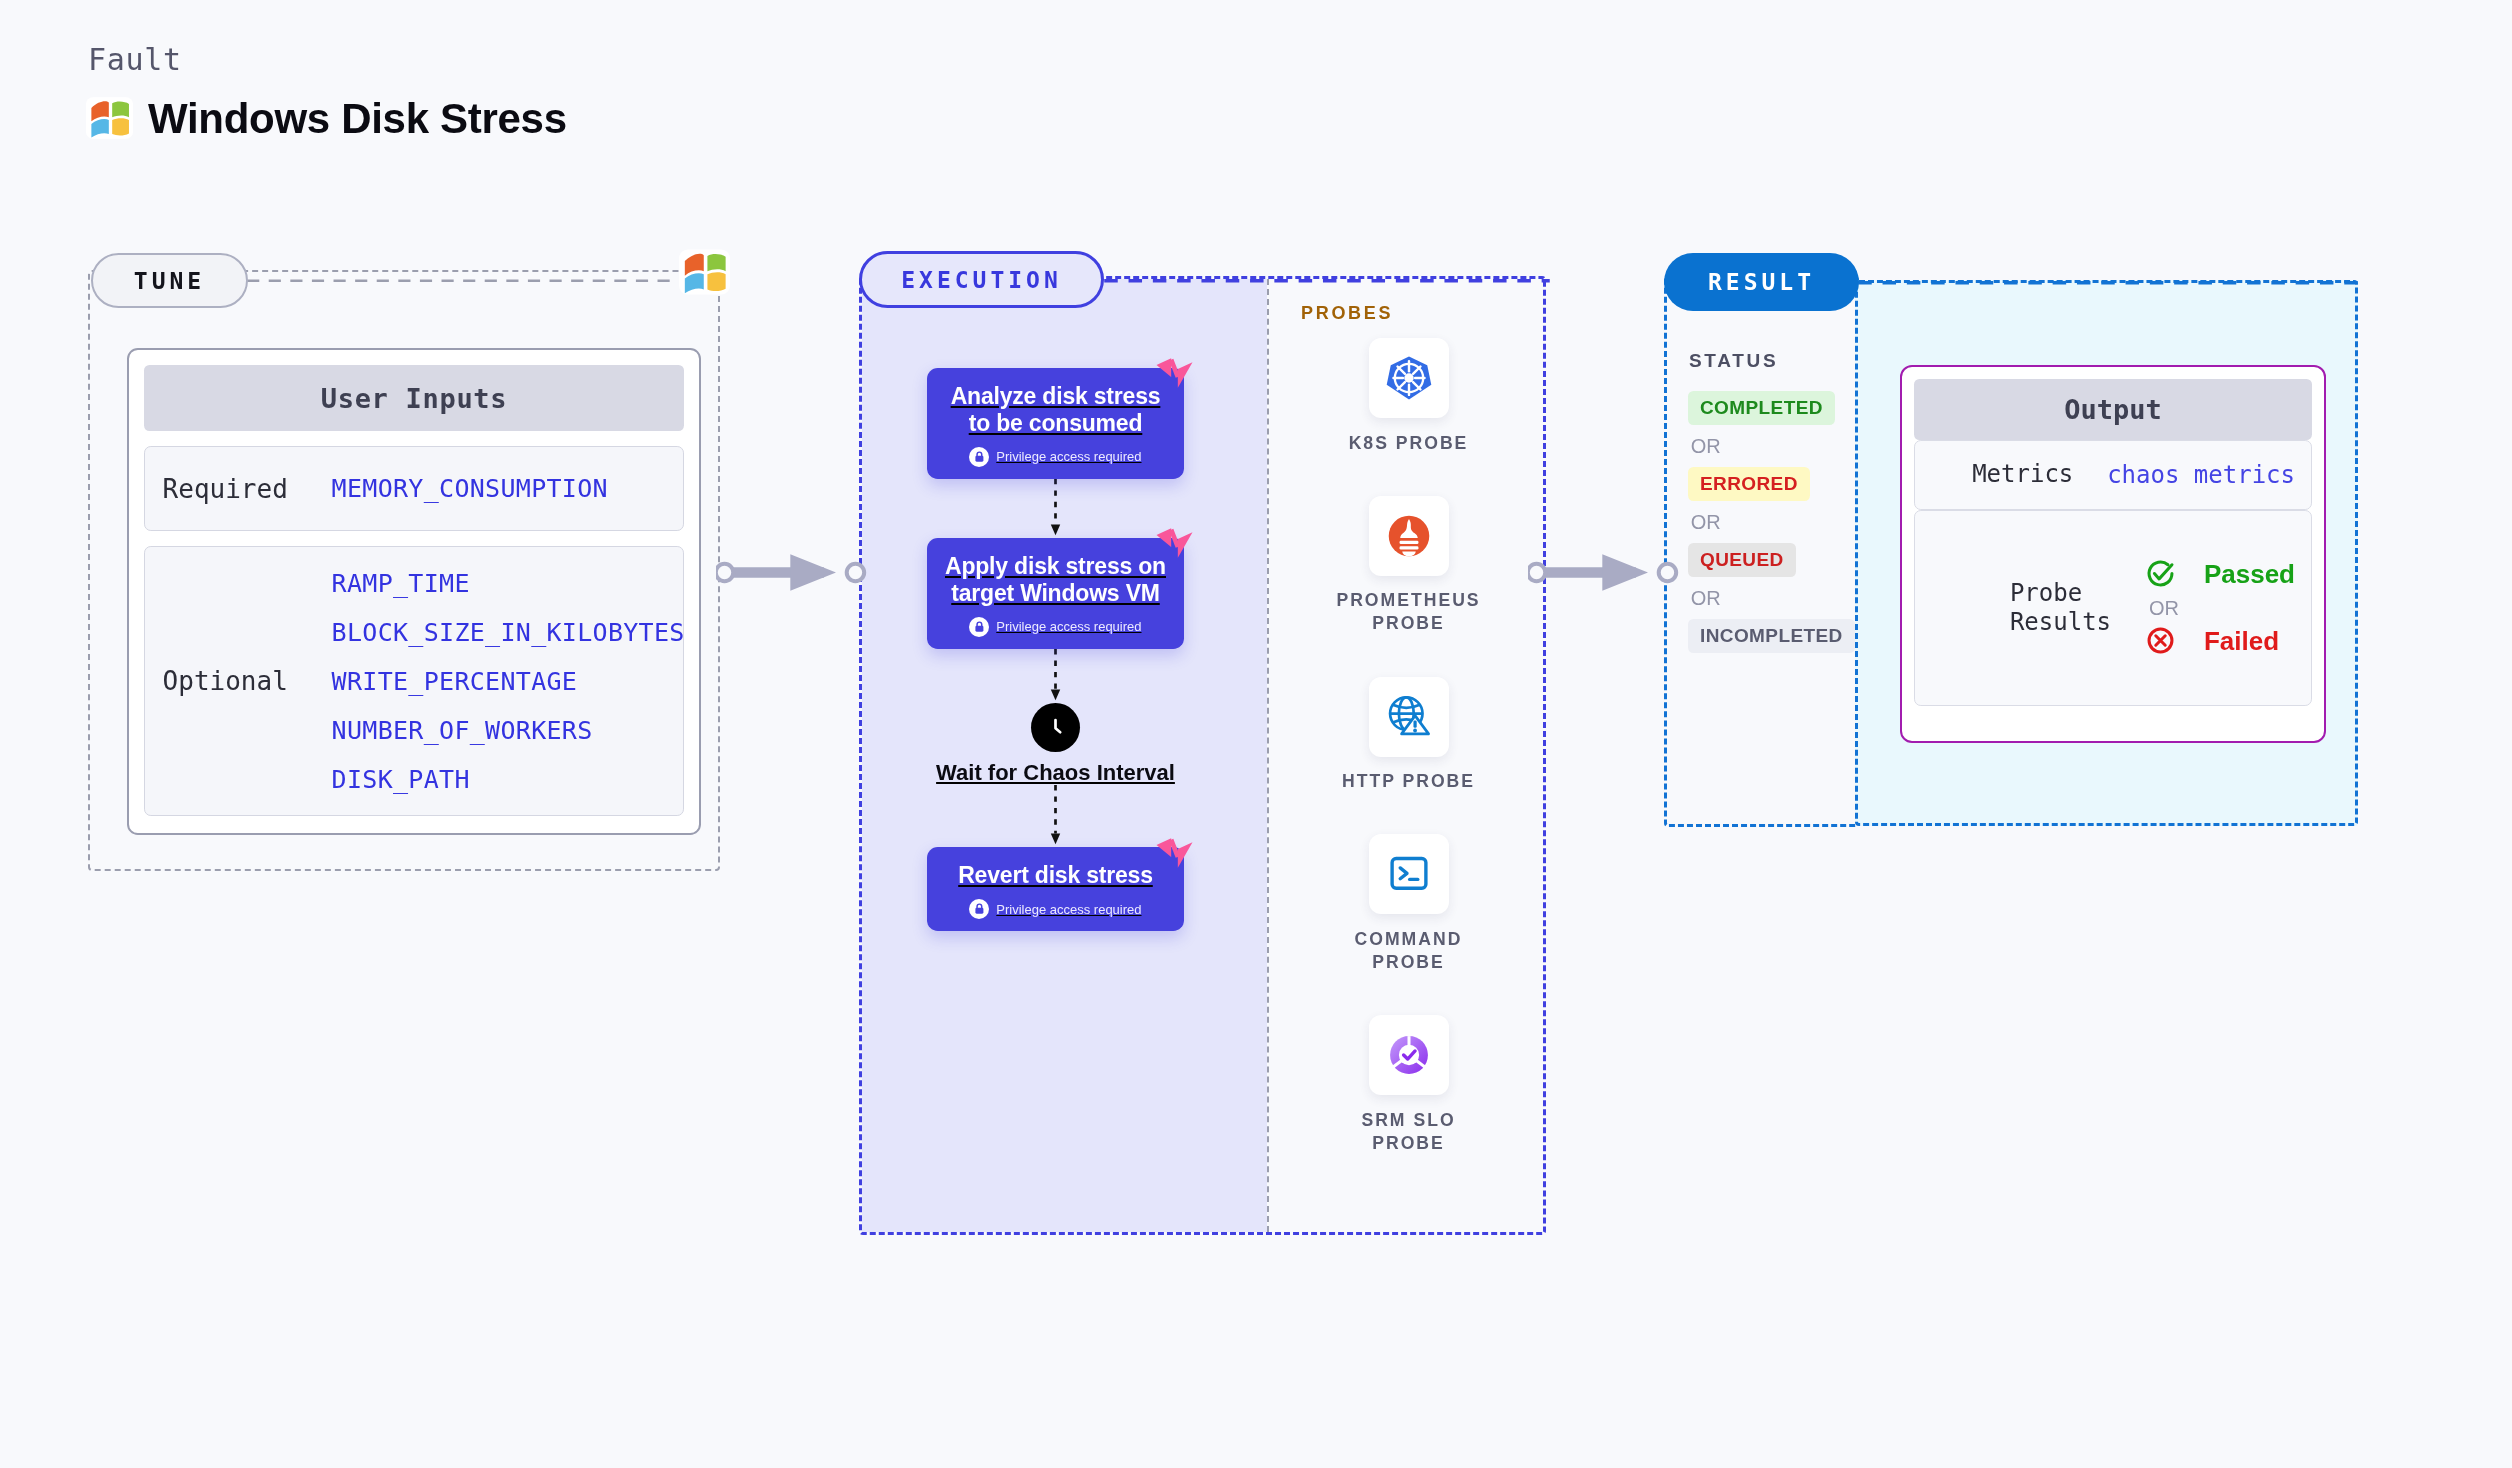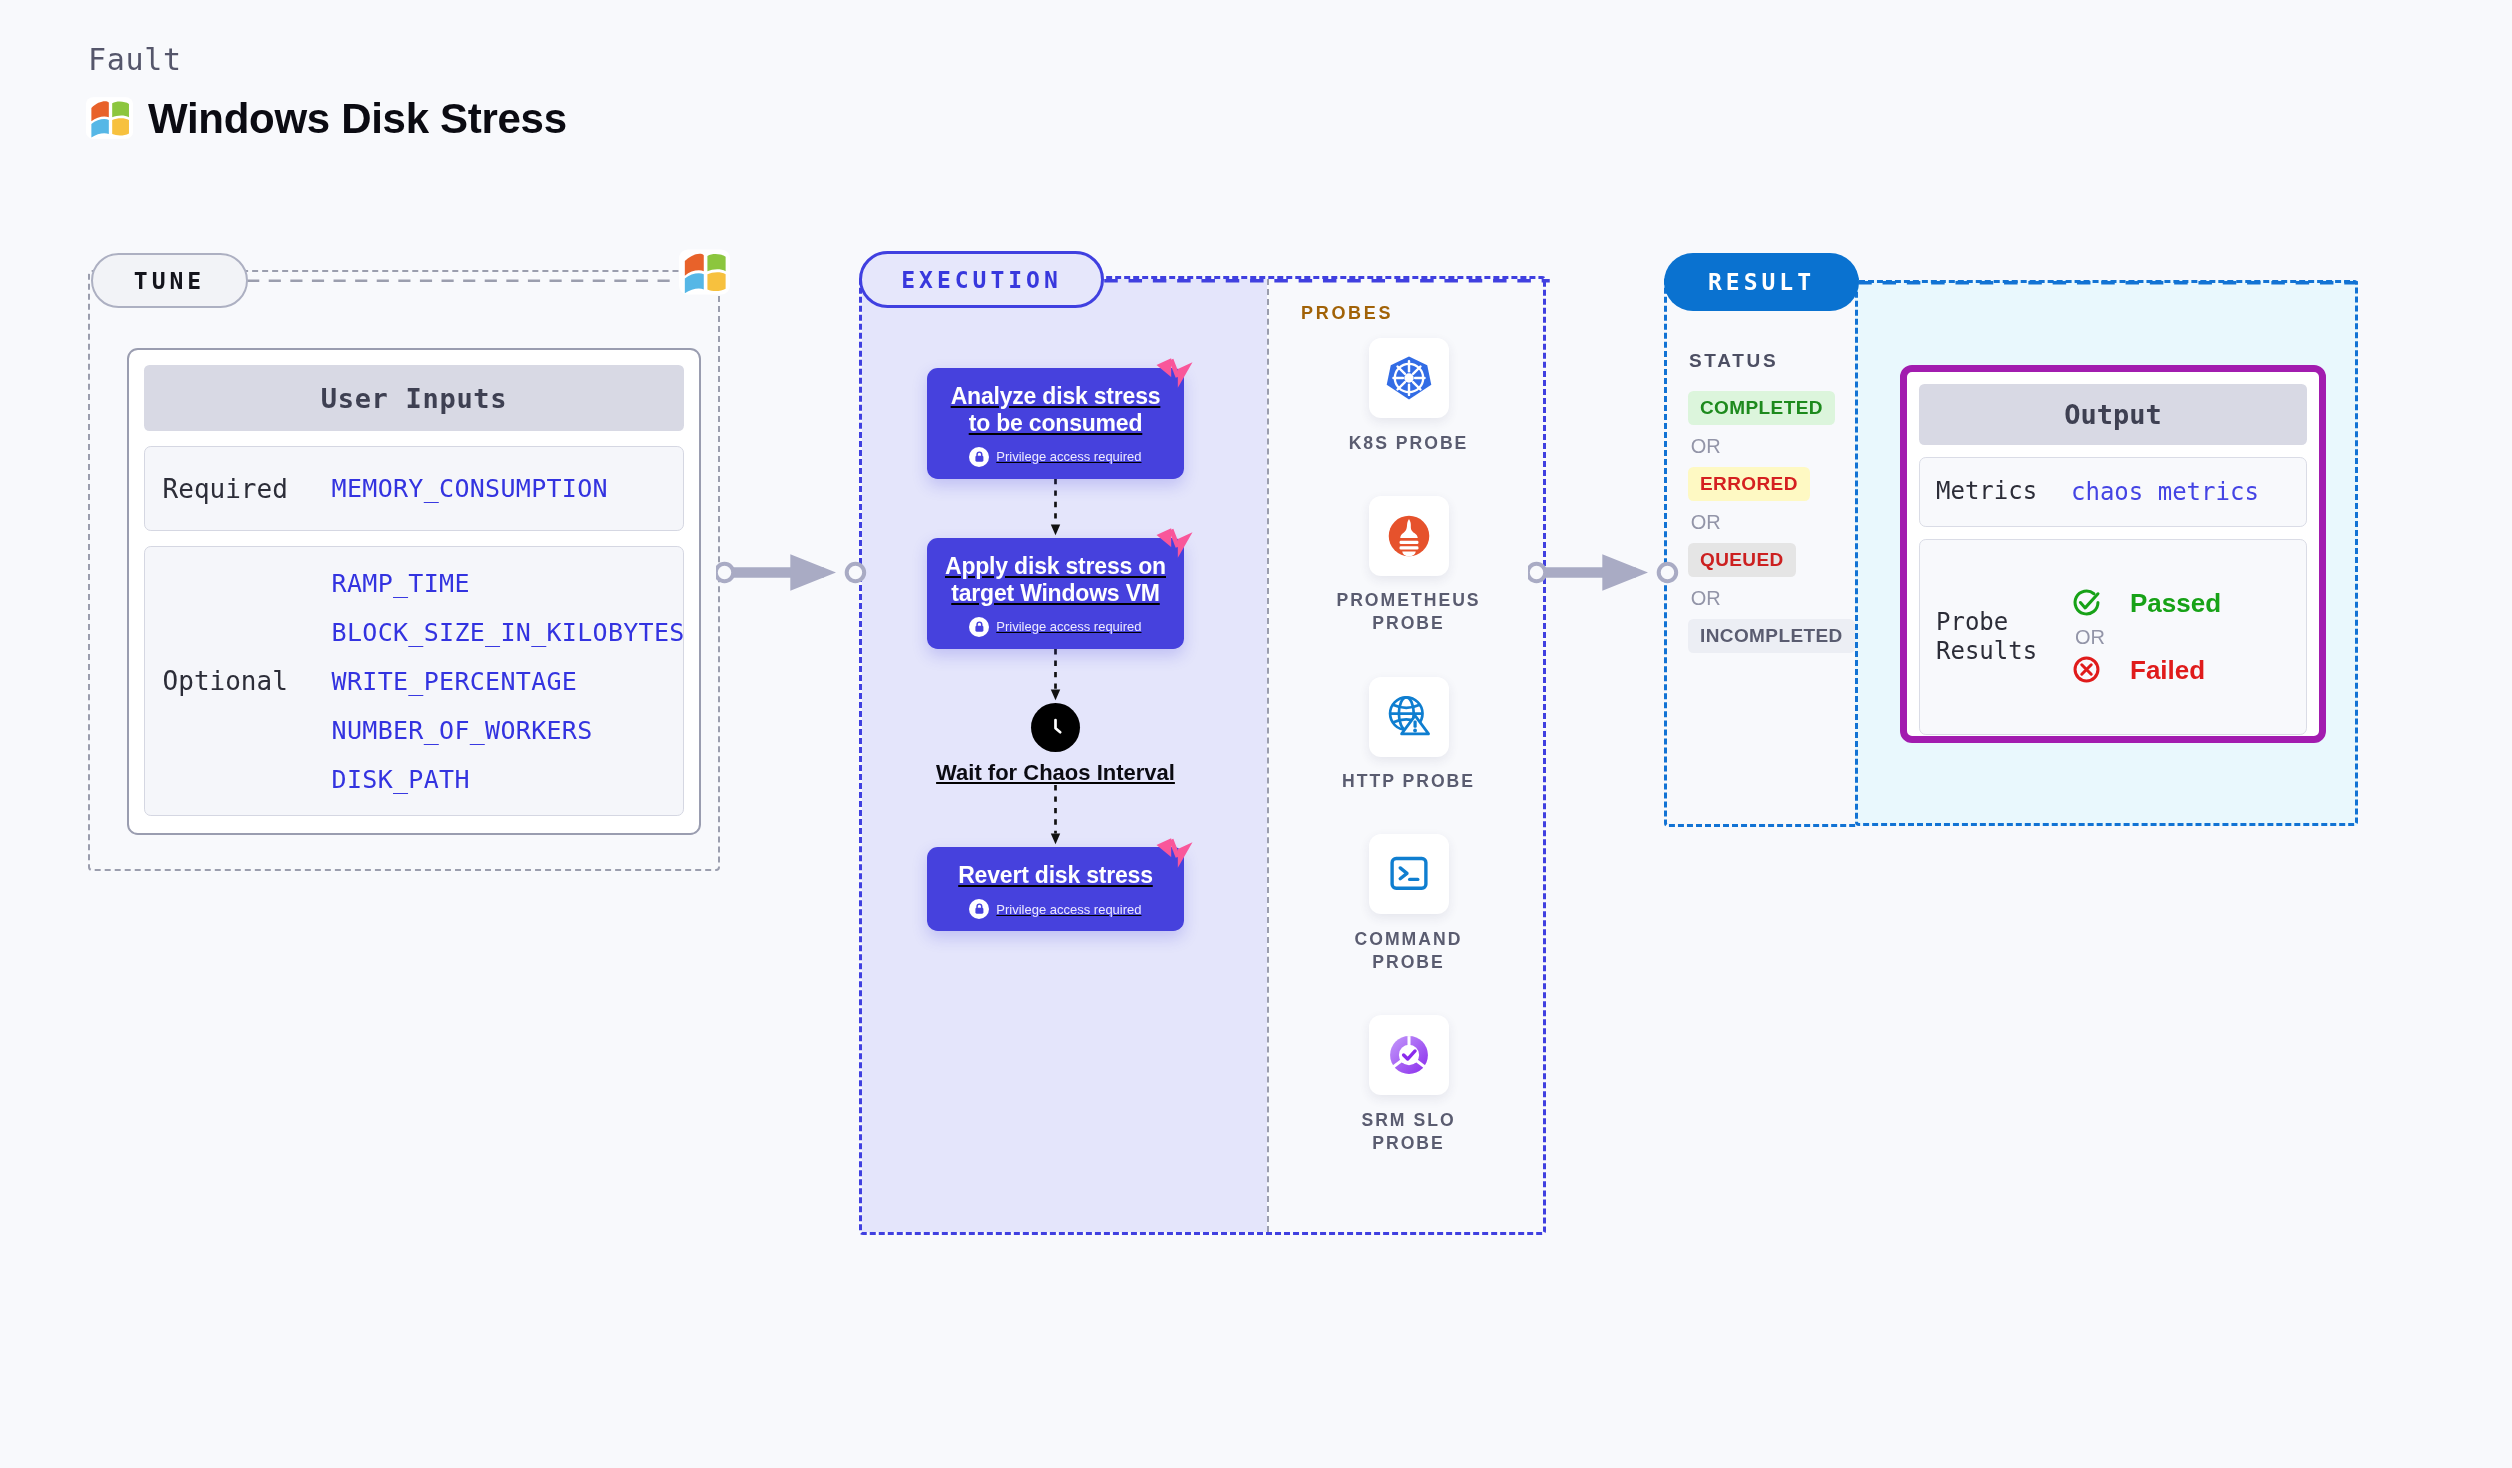--- a/index.html
+++ b/index.html
@@ -185,33 +185,33 @@
     display: flex; flex-direction: column; align-items: flex-start; gap: 9.5px;
   }
   .status-badge {
     padding: 6px 12px; border-radius: 5.4px;
     font-size: 19px; font-weight: bold; letter-spacing: 0.4px;
   }
   .or-text { font-size: 20px; color: #9395a8; padding-left: 2.7px; }
 
   #output-card {
     position: absolute; left: 1900px; top: 365px; width: 426px; height: 378px;
-    background: #ffffff; border: 7px solid #a21caf; border-radius: 12px;
+    background: #ffffff; border: 2px solid #a21caf; border-radius: 12px;
     padding: 12px;
   }
   .output-title {
     height: 61px; background: #d8d9e4; border-radius: 5.4px;
     display: flex; align-items: center; justify-content: center;
     font-family: "DejaVu Sans Mono", monospace;
     font-size: 27px; color: #3e4052; font-weight: bold;
   }
   .out-row {
-    margin-top: 12px; background: #f8f9fc;
+    background: #f8f9fc;
     border: 1.4px solid #dadce6; border-radius: 6.8px;
-    display: flex; align-items: center; padding: 12px 16px;
+    display: flex; align-items: center; padding: 12px 16px; justify-content: flex-end;
   }
   .out-label {
     width: 135px; flex: none;
     font-family: "DejaVu Sans Mono", monospace;
     font-size: 24px; color: #2c2d38; line-height: 1.22;
   }
   .out-metric {
     font-family: "DejaVu Sans Mono", monospace;
     font-size: 24px; color: #4444e4;
   }

